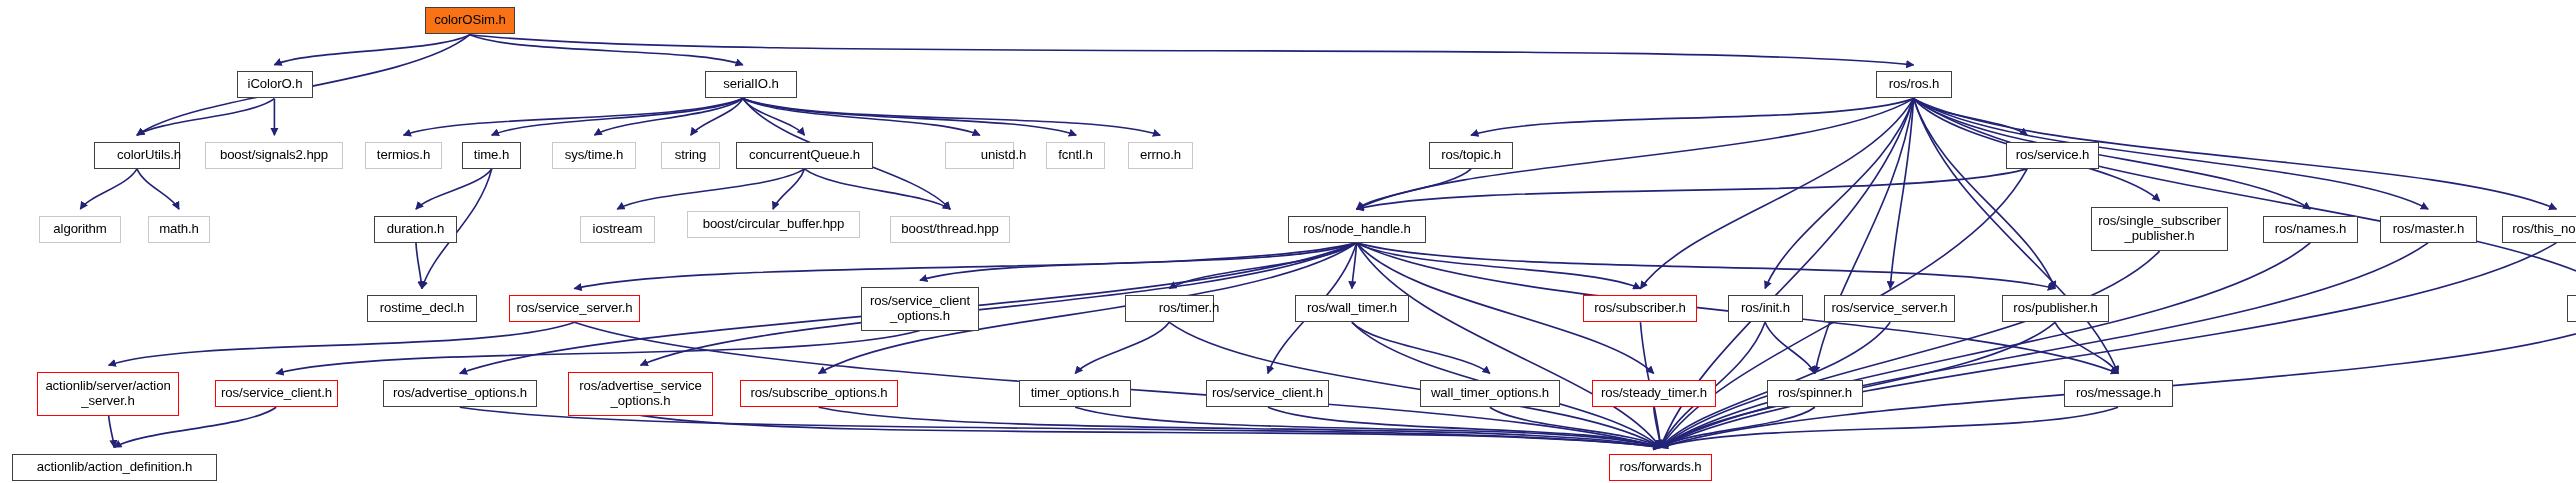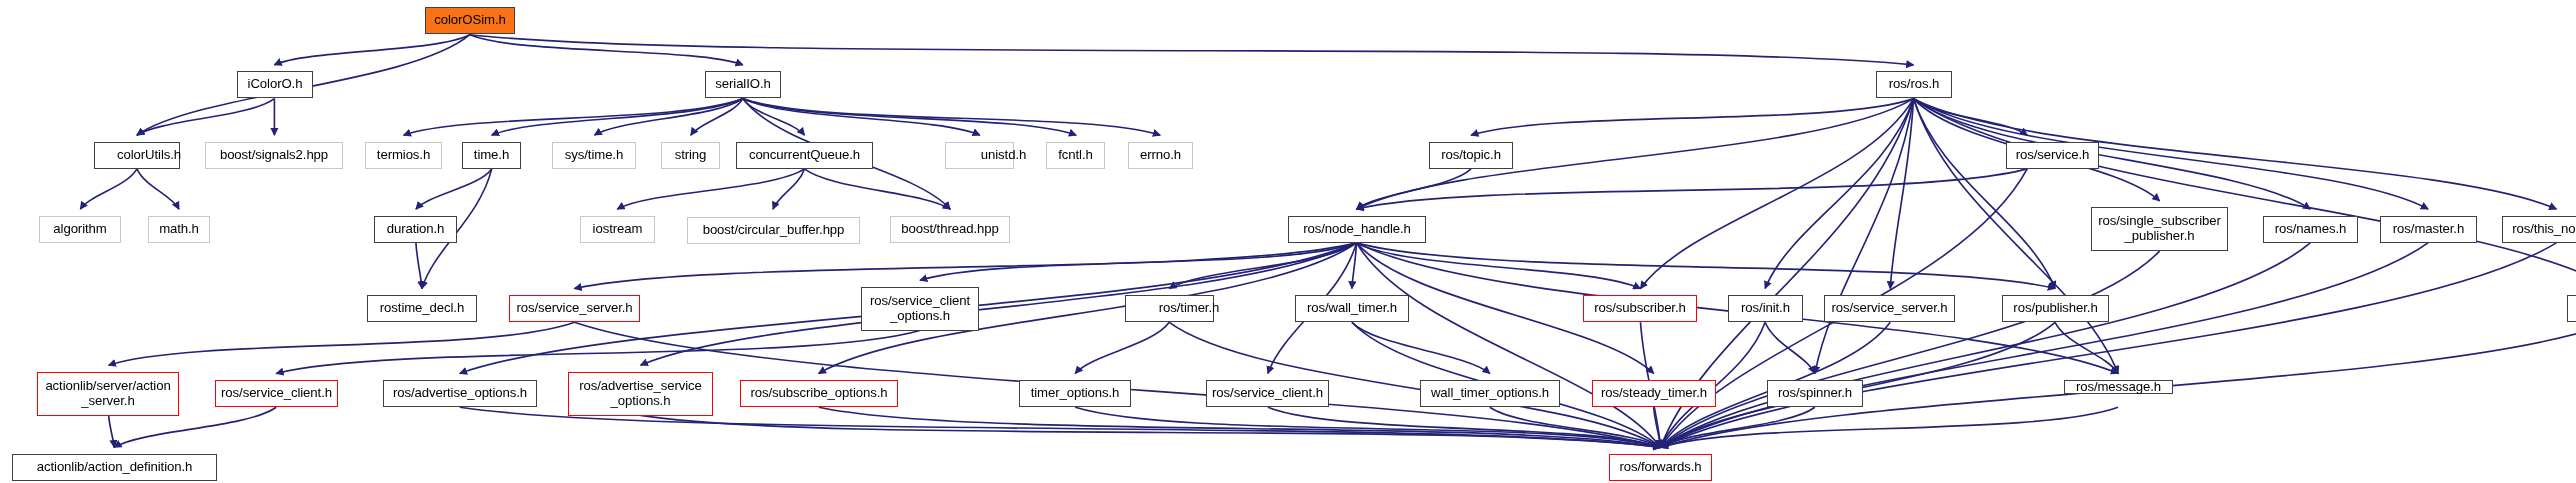--- a/index.html
+++ b/index.html
@@ -144,39 +144,39 @@
         <path d="M2799.5,266 C2622.92,373.1 1995.08,400.82 1818.5,490" marker-end="url(#ah)"></path>
         <path d="M2861.5,353 C2673.76,425.3 2006.24,428.65999999999997 1818.5,490" marker-end="url(#ah)"></path>
         <path d="M2365,275 C2266.63,377.395 1916.87,404.805 1818.5,490" marker-end="url(#ah)"></path>
         <path d="M119,455 C120.08,469.18 123.92,478.62 125,490" marker-end="url(#ah)"></path>
         <path d="M302.5,446 C270.55,468.925 156.95,470.595 125,490" marker-end="url(#ah)"></path>
       </g>
   </svg>
   <div id="node-layer">
       <div class="node n-root" style="left: 425px; top: 7.3px; width: 90px; height: 27px;">colorOSim.h</div>
       <div class="node n-black" style="left: 237px; top: 71px; width: 76px; height: 27px;">iColorO.h</div>
-      <div class="node n-black" style="left: 705px; top: 71px; width: 76px; height: 27px;">serialIO.h</div>
+      <div class="node n-black" style="left: 705px; top: 71px; width: 92px; height: 27px;">serialIO.h</div>
       <div class="node n-black" style="left: 1876px; top: 71px; width: 76px; height: 27px;">ros/ros.h</div>
       <div class="node n-black" style="left: 94px; top: 142px; width: 86px; height: 27px; padding-left: 24px;">colorUtils.h</div>
       <div class="node n-gray" style="left: 205px; top: 142px; width: 138px; height: 27px;">boost/signals2.hpp</div>
       <div class="node n-gray" style="left: 365px; top: 142px; width: 77px; height: 27px;">termios.h</div>
       <div class="node n-black" style="left: 462px; top: 142px; width: 59px; height: 27px;">time.h</div>
       <div class="node n-gray" style="left: 552px; top: 142px; width: 84px; height: 27px;">sys/time.h</div>
       <div class="node n-gray" style="left: 661px; top: 142px; width: 59px; height: 27px;">string</div>
       <div class="node n-black" style="left: 736px; top: 142px; width: 137px; height: 27px;">concurrentQueue.h</div>
       <div class="node n-gray" style="left: 945px; top: 142px; width: 69px; height: 27px; padding-left: 48px;">unistd.h</div>
       <div class="node n-gray" style="left: 1046px; top: 142px; width: 59px; height: 27px;">fcntl.h</div>
       <div class="node n-gray" style="left: 1128px; top: 142px; width: 65px; height: 27px;">errno.h</div>
       <div class="node n-black" style="left: 1429px; top: 142px; width: 84px; height: 27px;">ros/topic.h</div>
       <div class="node n-black" style="left: 1981px; top: 142px; width: 93px; height: 27px; margin-left: 25px;">ros/service.h</div>
       <div class="node n-gray" style="left: 39px; top: 216px; width: 82px; height: 27px;">algorithm</div>
       <div class="node n-gray" style="left: 148px; top: 216px; width: 62px; height: 27px;">math.h</div>
       <div class="node n-black" style="left: 374px; top: 216px; width: 83px; height: 27px;">duration.h</div>
       <div class="node n-gray" style="left: 580px; top: 216px; width: 75px; height: 27px;">iostream</div>
-      <div class="node n-gray" style="left: 687px; top: 217px; width: 173px; height: 27px;">boost/circular_buffer.hpp</div>
+      <div class="node n-gray" style="left: 687px; top: 211px; width: 173px; height: 27px;">boost/circular_buffer.hpp</div>
       <div class="node n-gray" style="left: 890px; top: 216px; width: 120px; height: 27px;">boost/thread.hpp</div>
       <div class="node n-black" style="left: 1288px; top: 216px; width: 138px; height: 27px;">ros/node_handle.h</div>
       <div class="node n-black" style="left: 2091px; top: 207px; width: 137px; height: 44px;">ros/single_subscriber
 _publisher.h</div>
       <div class="node n-black" style="left: 2263px; top: 216px; width: 95px; height: 27px;">ros/names.h</div>
       <div class="node n-black" style="left: 2380px; top: 216px; width: 97px; height: 27px;">ros/master.h</div>
       <div class="node n-black" style="left: 2502px; top: 216px; width: 109px; height: 27px;">ros/this_node.h</div>
       <div class="node n-black" style="left: 367px; top: 295px; width: 110px; height: 27px;">rostime_decl.h</div>
       <div class="node n-red" style="left: 509px; top: 295px; width: 131px; height: 27px;">ros/service_server.h</div>
       <div class="node n-black" style="left: 861px; top: 287px; width: 118px; height: 44px;">ros/service_client
@@ -193,18 +193,18 @@
       <div class="node n-red" style="left: 215px; top: 380px; width: 123px; height: 27px;">ros/service_client.h</div>
       <div class="node n-black" style="left: 383px; top: 380px; width: 154px; height: 27px;">ros/advertise_options.h</div>
       <div class="node n-red" style="left: 568px; top: 372px; width: 145px; height: 44px;">ros/advertise_service
 _options.h</div>
       <div class="node n-red" style="left: 740px; top: 380px; width: 158px; height: 27px;">ros/subscribe_options.h</div>
       <div class="node n-black" style="left: 1019px; top: 380px; width: 112px; height: 27px;">timer_options.h</div>
       <div class="node n-black" style="left: 1206px; top: 380px; width: 123px; height: 27px;">ros/service_client.h</div>
       <div class="node n-black" style="left: 1420px; top: 380px; width: 140px; height: 27px;">wall_timer_options.h</div>
       <div class="node n-red" style="left: 1592px; top: 380px; width: 124px; height: 27px;">ros/steady_timer.h</div>
       <div class="node n-black" style="left: 1767px; top: 380px; width: 96px; height: 27px;">ros/spinner.h</div>
-      <div class="node n-black" style="left: 2064px; top: 380px; width: 109px; height: 14px;">ros/message.h</div>
+      <div class="node n-black" style="left: 2064px; top: 380px; width: 109px; height: 27px;">ros/message.h</div>
       <div class="node n-black" style="left: 12px; top: 454px; width: 205px; height: 27px;">actionlib/action_definition.h</div>
       <div class="node n-red" style="left: 1609px; top: 454px; width: 103px; height: 27px;">ros/forwards.h</div>
     </div>
 </div>
 
 
 </body></html>

